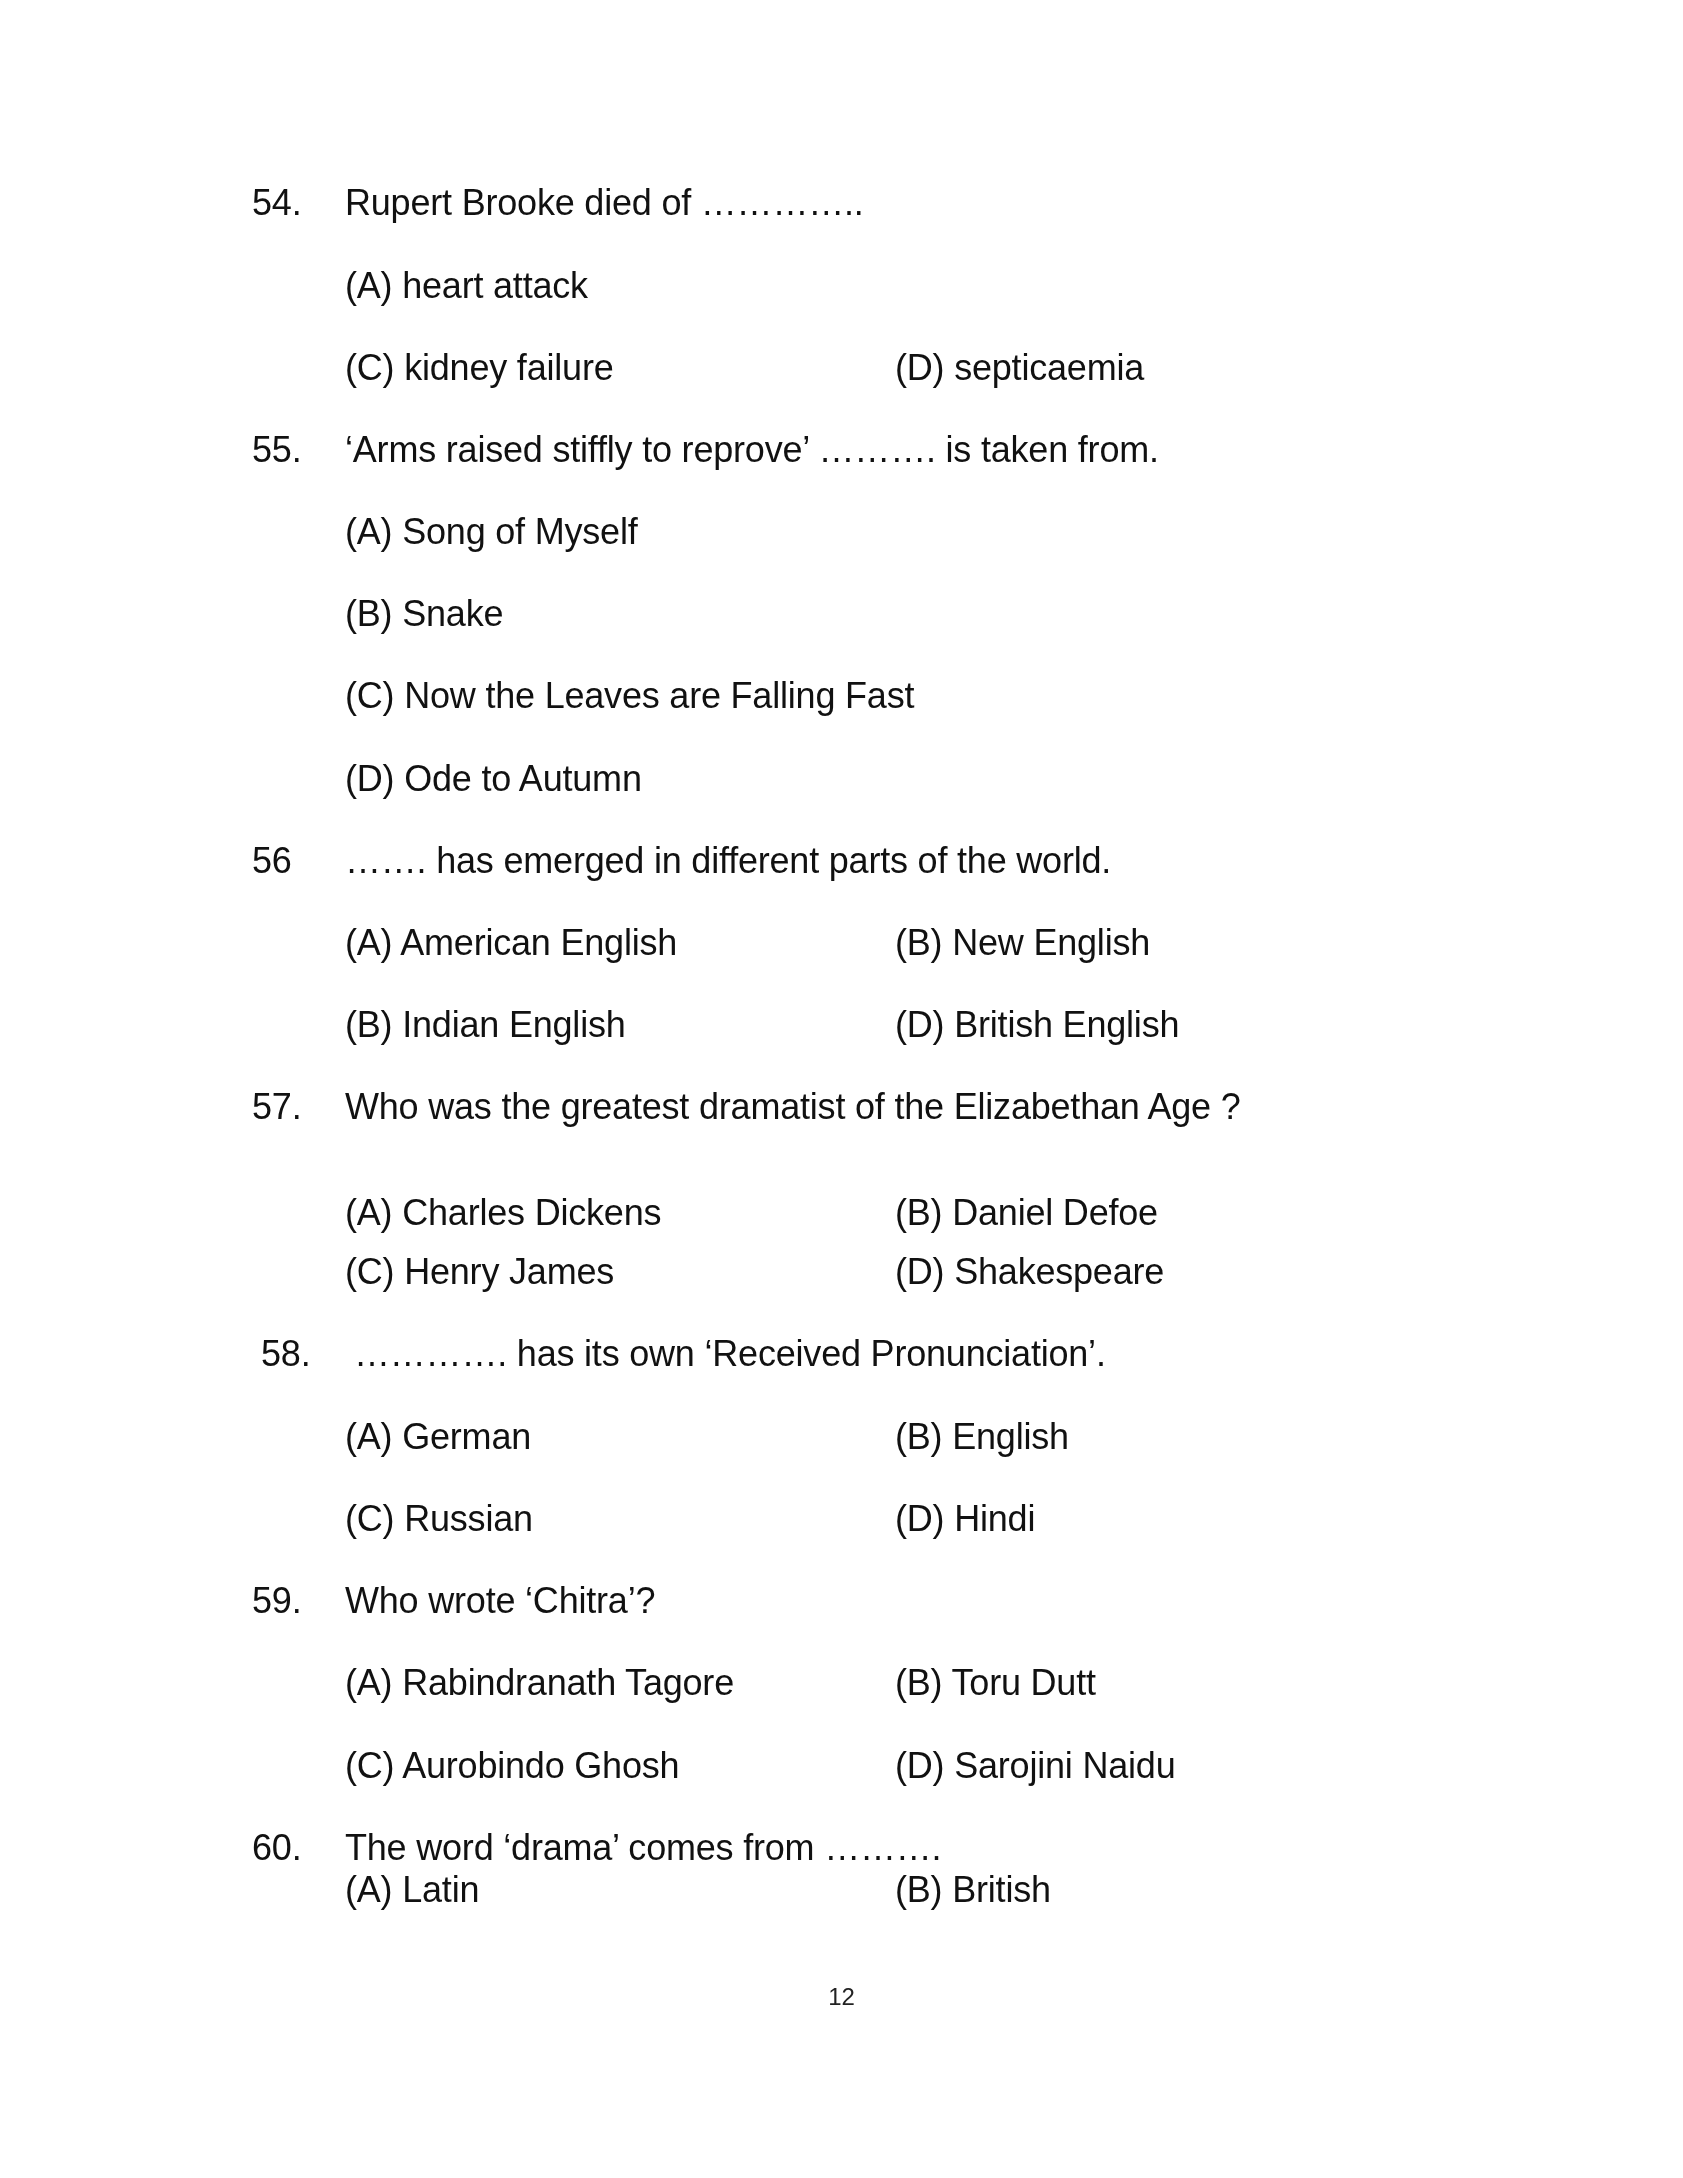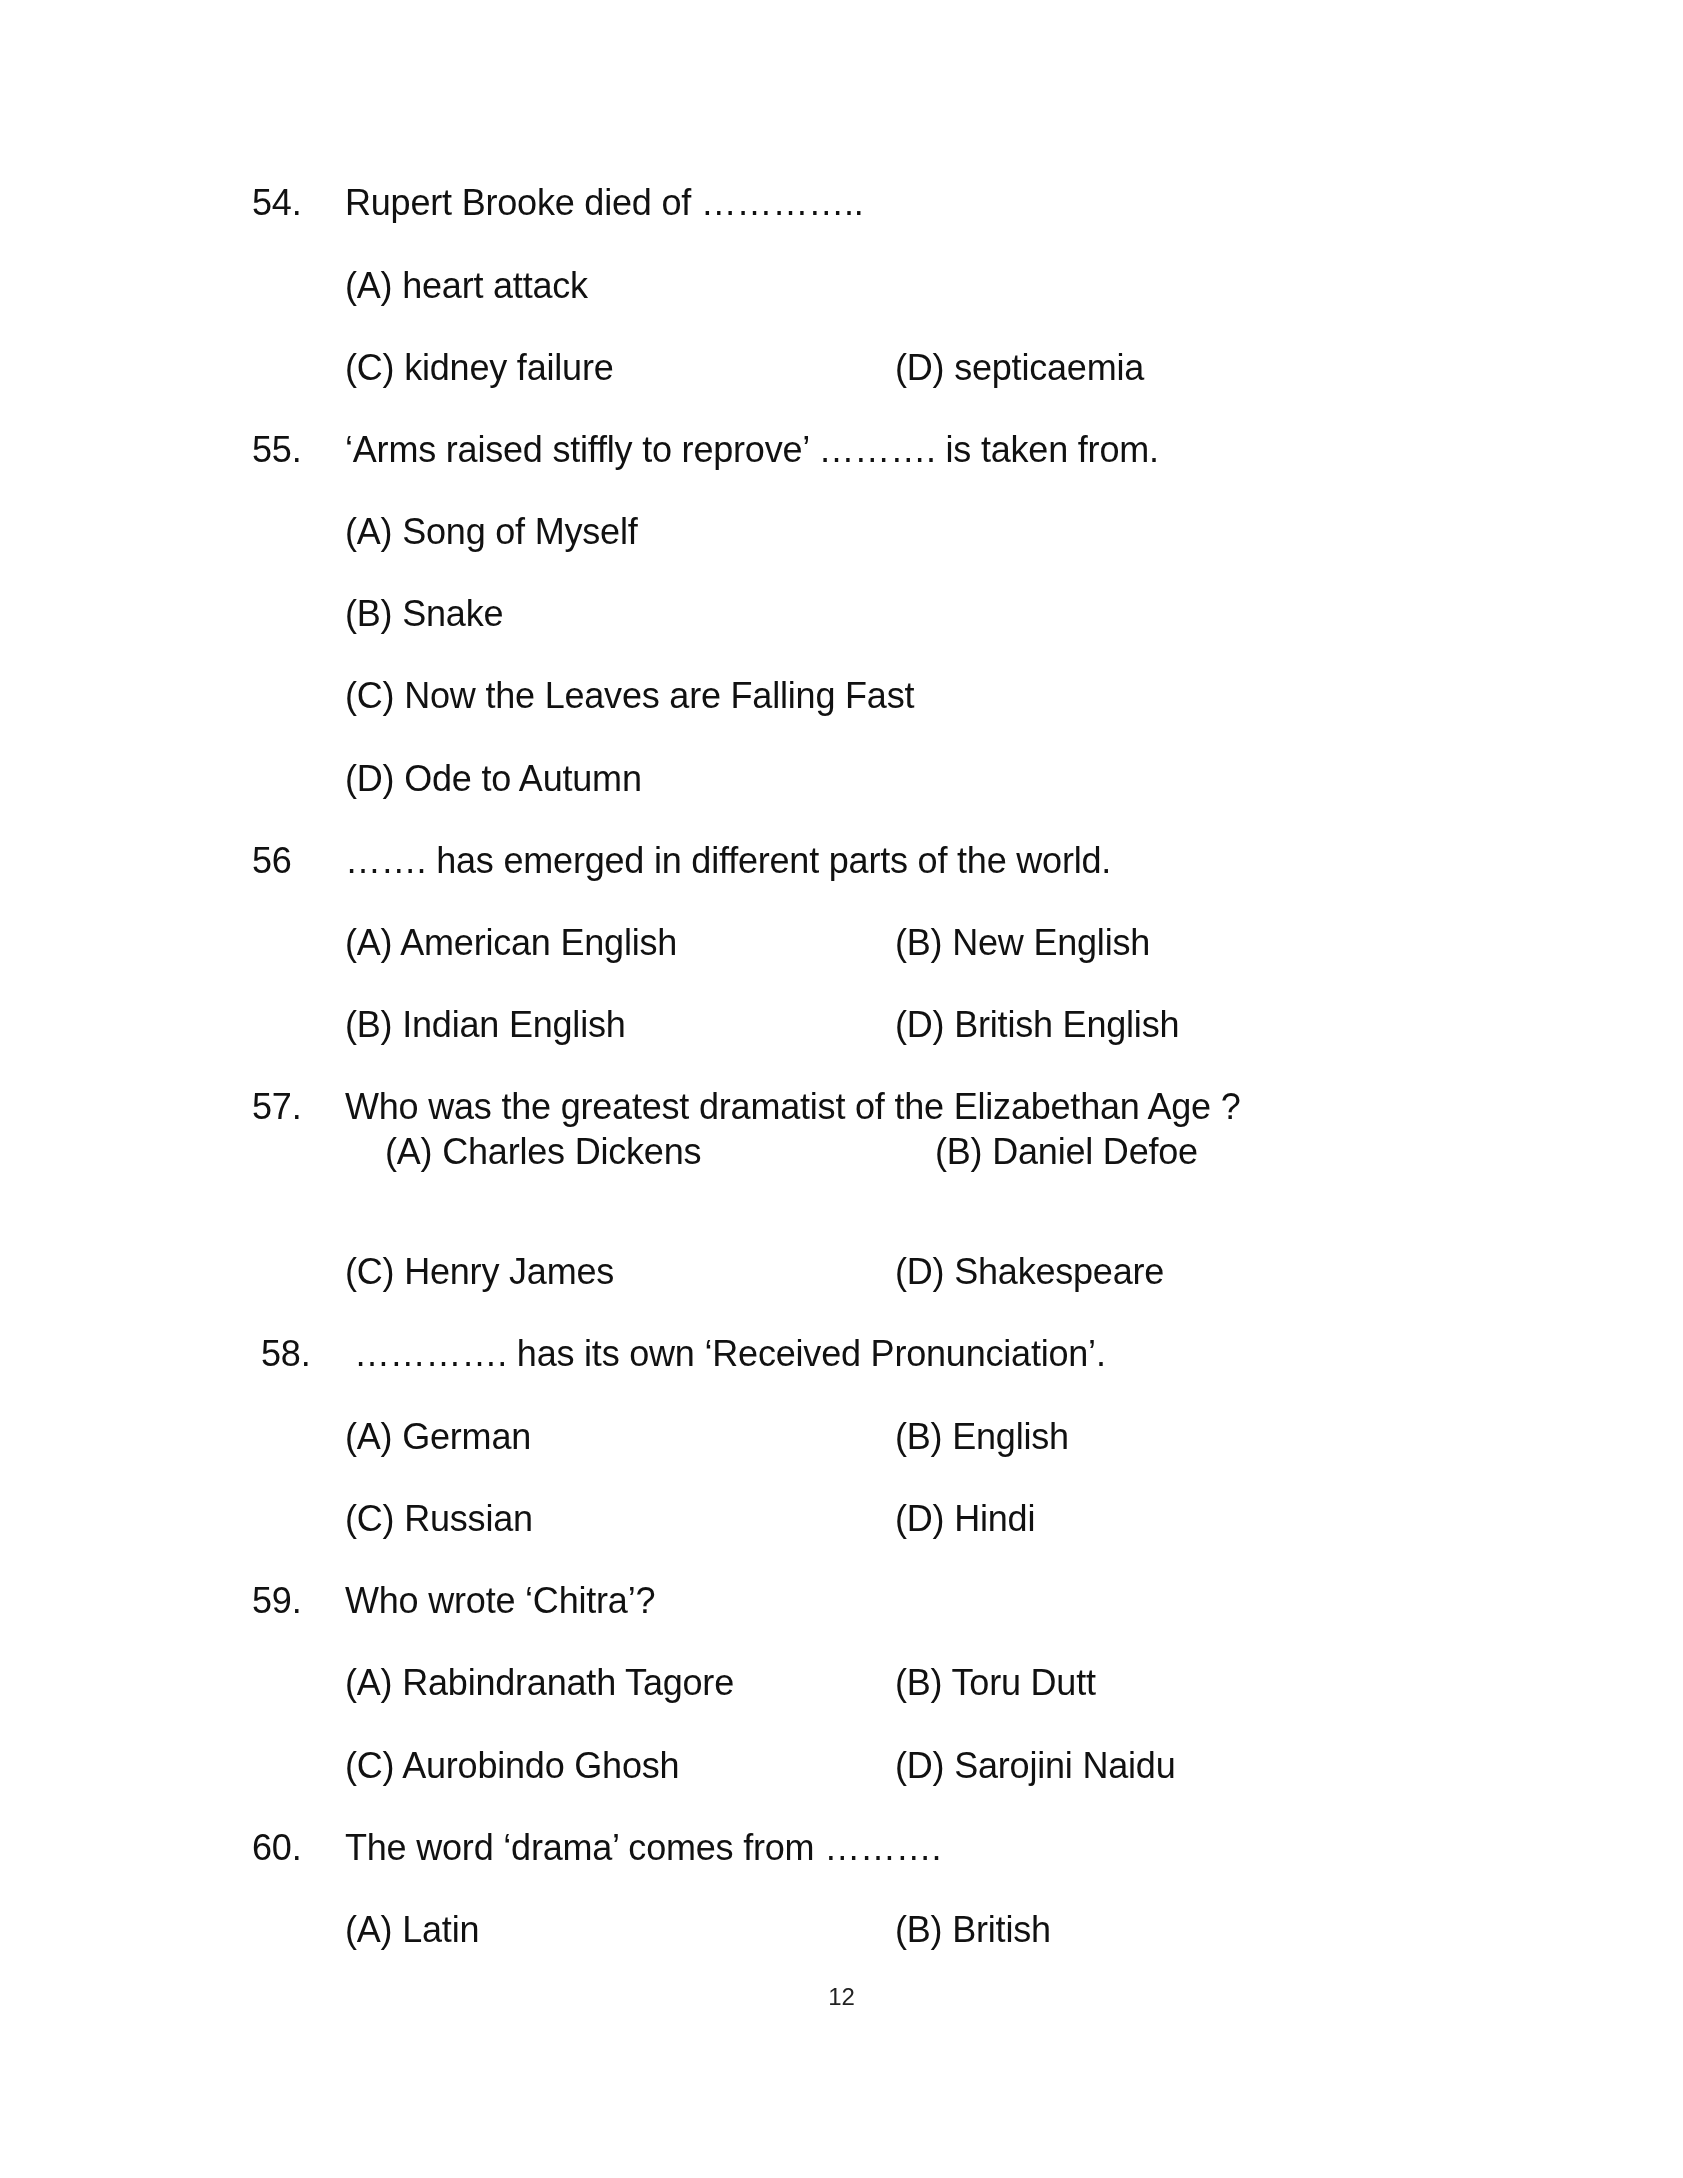--- a/index.html
+++ b/index.html
@@ -109,21 +109,21 @@
       <span class="opt-a">(B) Indian English</span>
       <span class="opt-b">(D) British English</span>
     </div>
   </div>
 
   <div>
     <div class="line" style="top:1066px;left:0;width:1683px;">
       <span class="qnum">57.</span>
       <span class="qtext">Who was the greatest dramatist of the Elizabethan Age ?</span>
     </div>
-    <div class="line" style="top:1111px;left:0;width:1517px;margin-left:40px;">
+    <div class="line" style="top:1172px;left:0;width:1517px;">
       <span class="opt-a">(A) Charles Dickens</span>
       <span class="opt-b">(B) Daniel Defoe</span>
     </div>
     <div class="line" style="top:1231px;left:0;width:1683px;text-align:center;">
       <span class="opt-a">(C) Henry James</span>
       <span class="opt-b">(D) Shakespeare</span>
     </div>
   </div>
 
   <div>
@@ -154,21 +154,21 @@
       <span class="opt-a">(C) Aurobindo Ghosh</span>
       <span class="opt-b">(D) Sarojini Naidu</span>
     </div>
   </div>
 
   <div>
     <div class="line" style="top:1807px;left:0;width:1683px;">
       <span class="qnum">60.</span>
       <span class="qtext">The word ‘drama’ comes from ……….</span>
     </div>
-    <div class="line" style="top:1889px;left:0;width:1680px;">
+    <div class="line" style="top:1849px;left:0;width:1680px;">
       <span class="opt-a">(A) Latin</span>
       <span class="opt-b">(B) British</span>
     </div>
   </div>
 
   <div class="page-number">12</div>
 
 </div>
 
 

